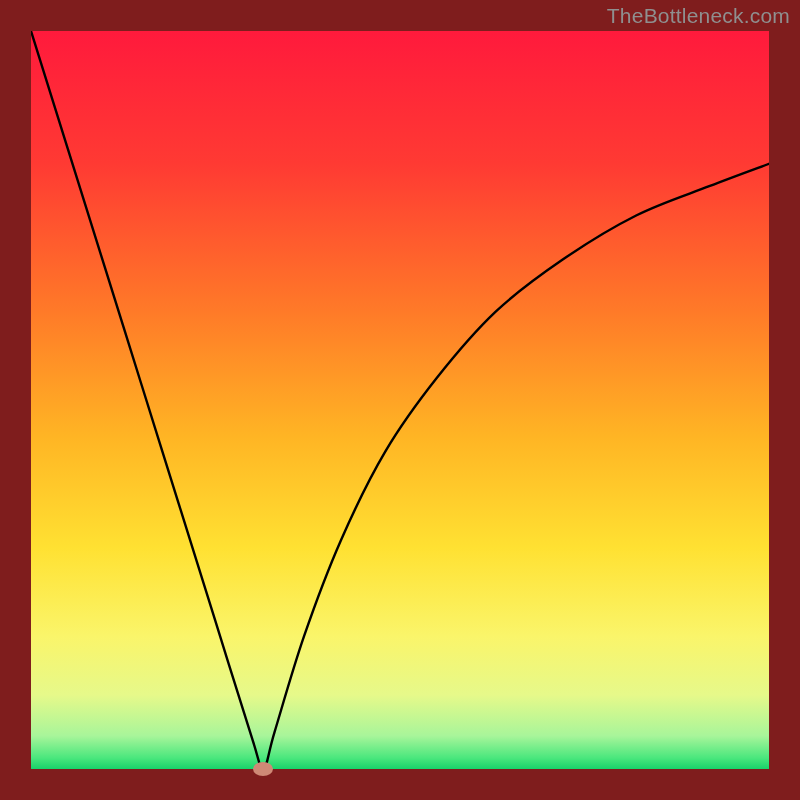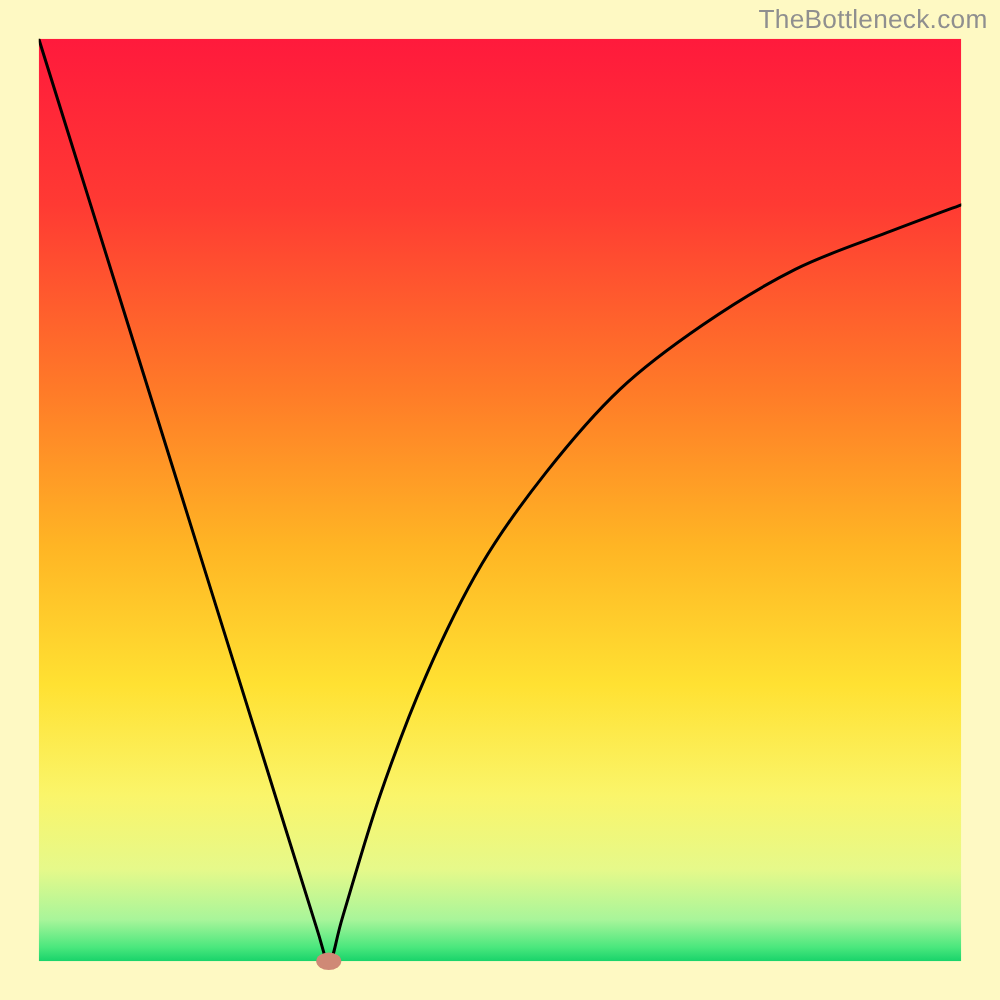--- a/index.html
+++ b/index.html
@@ -8,21 +8,21 @@
     width: 800px;
     height: 800px;
     overflow: hidden;
     background: #000;
     font-family: Arial, Helvetica, sans-serif;
   }
   #container {
     position: relative;
     width: 800px;
     height: 800px;
-    background: #fef9c3;
+    background: #7f1d1d;
   }
   #plot-area {
     position: absolute;
     left: 31px;
     top: 31px;
     width: 738px;
     height: 738px;
   }
   #gradient {
     position: absolute;

